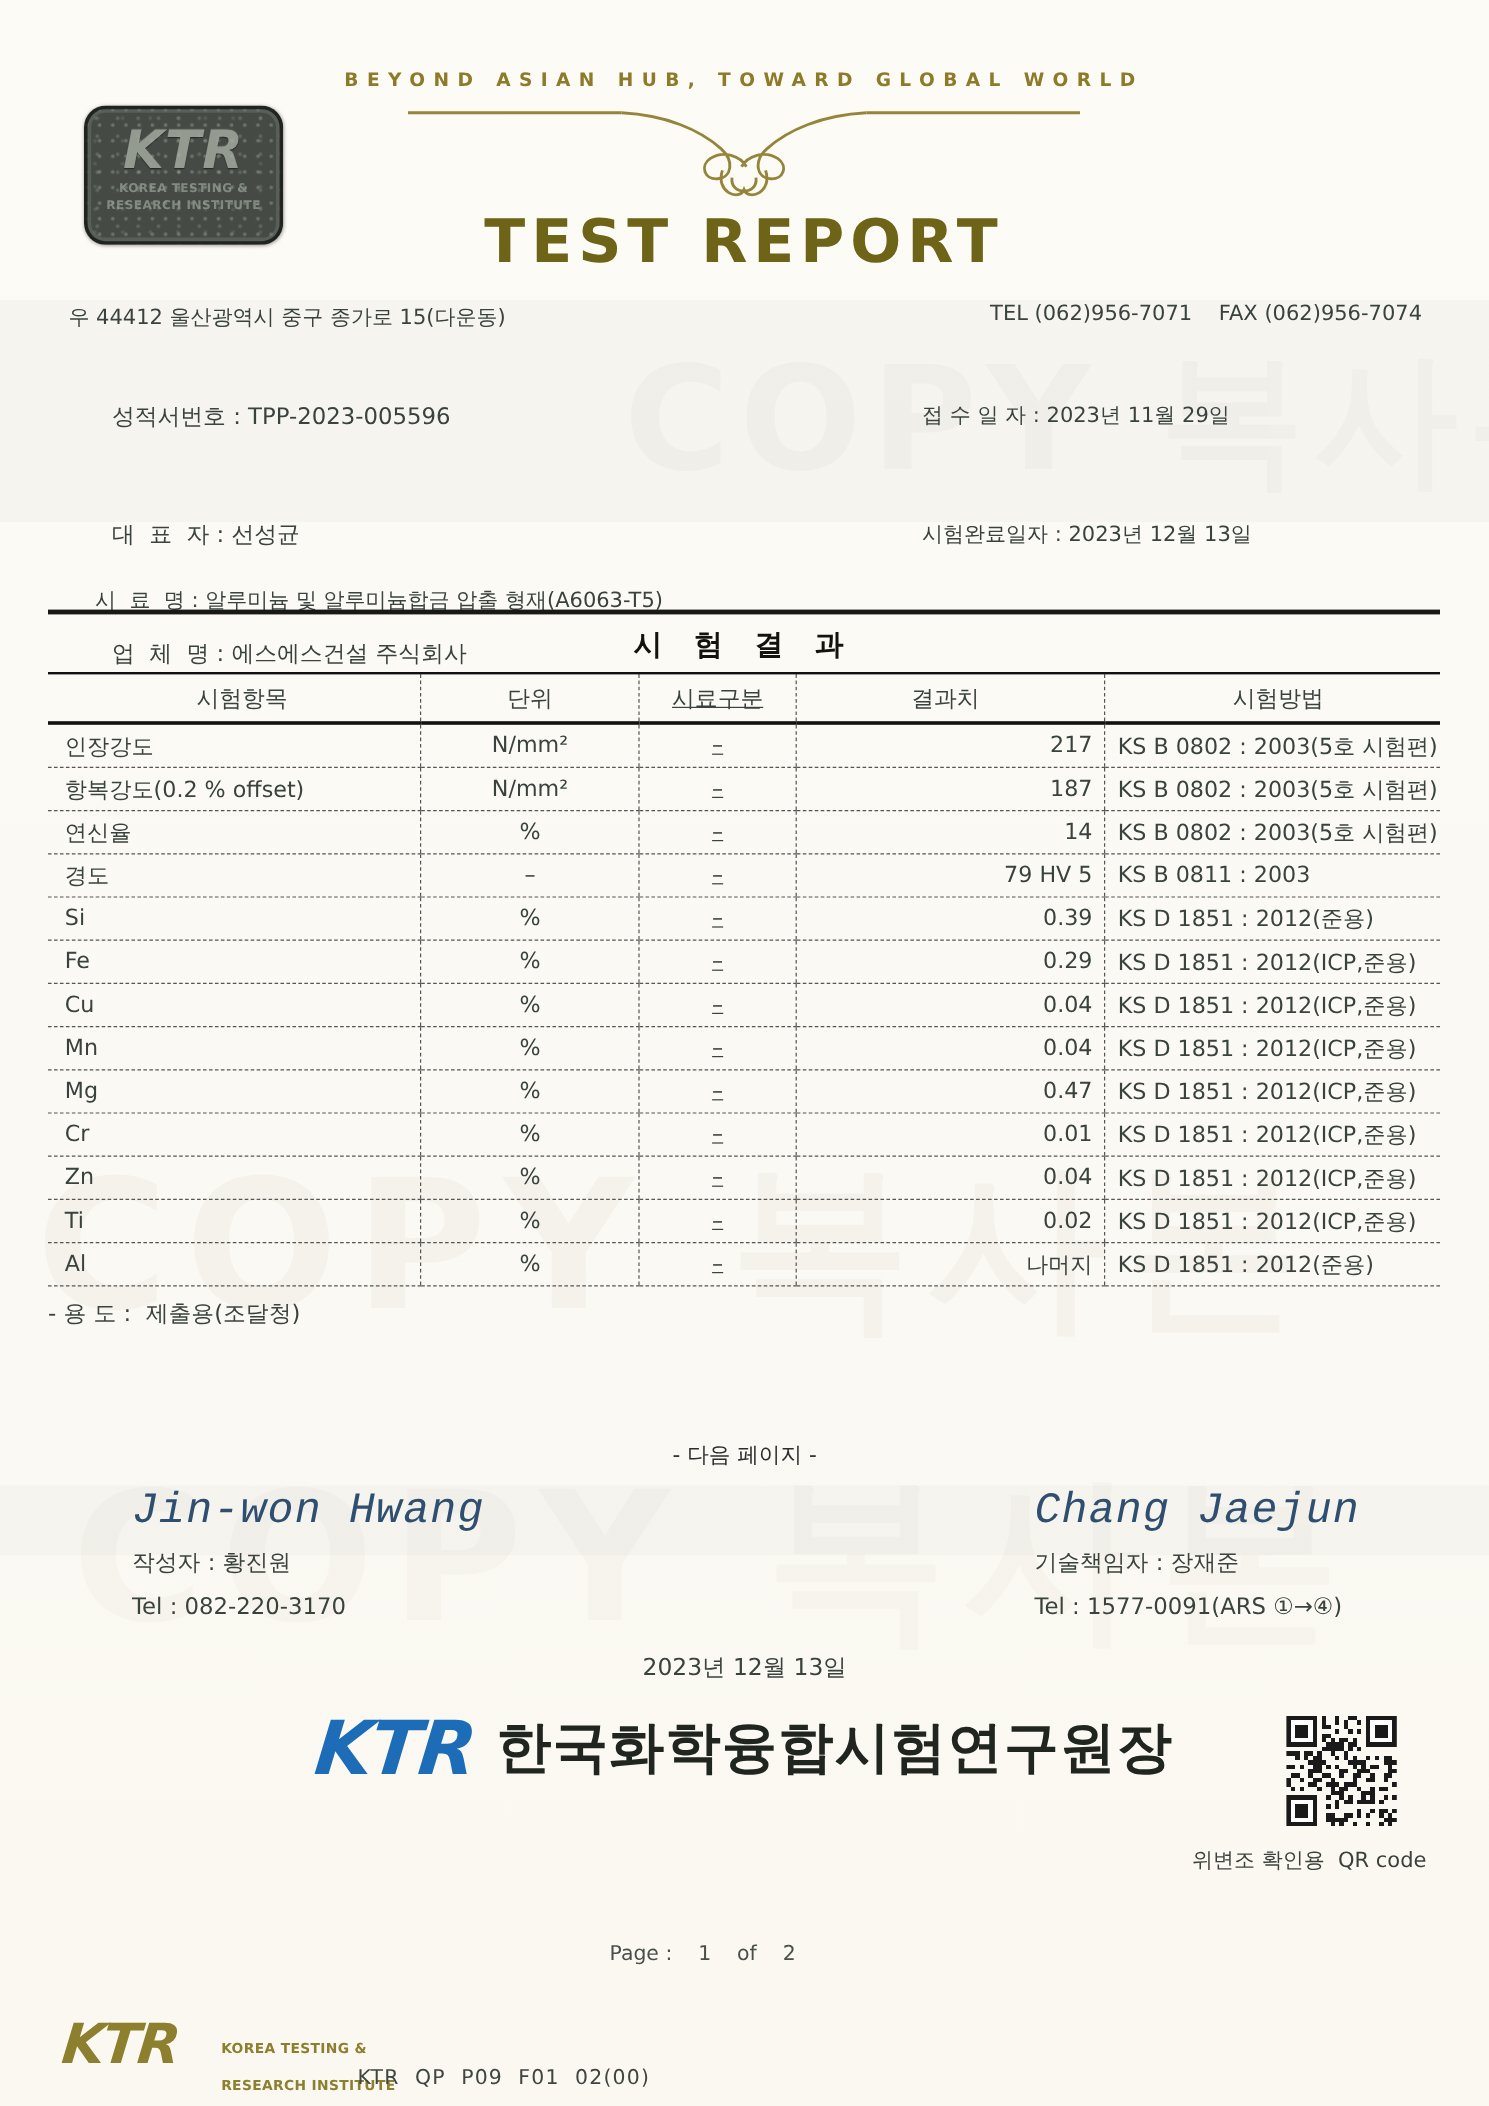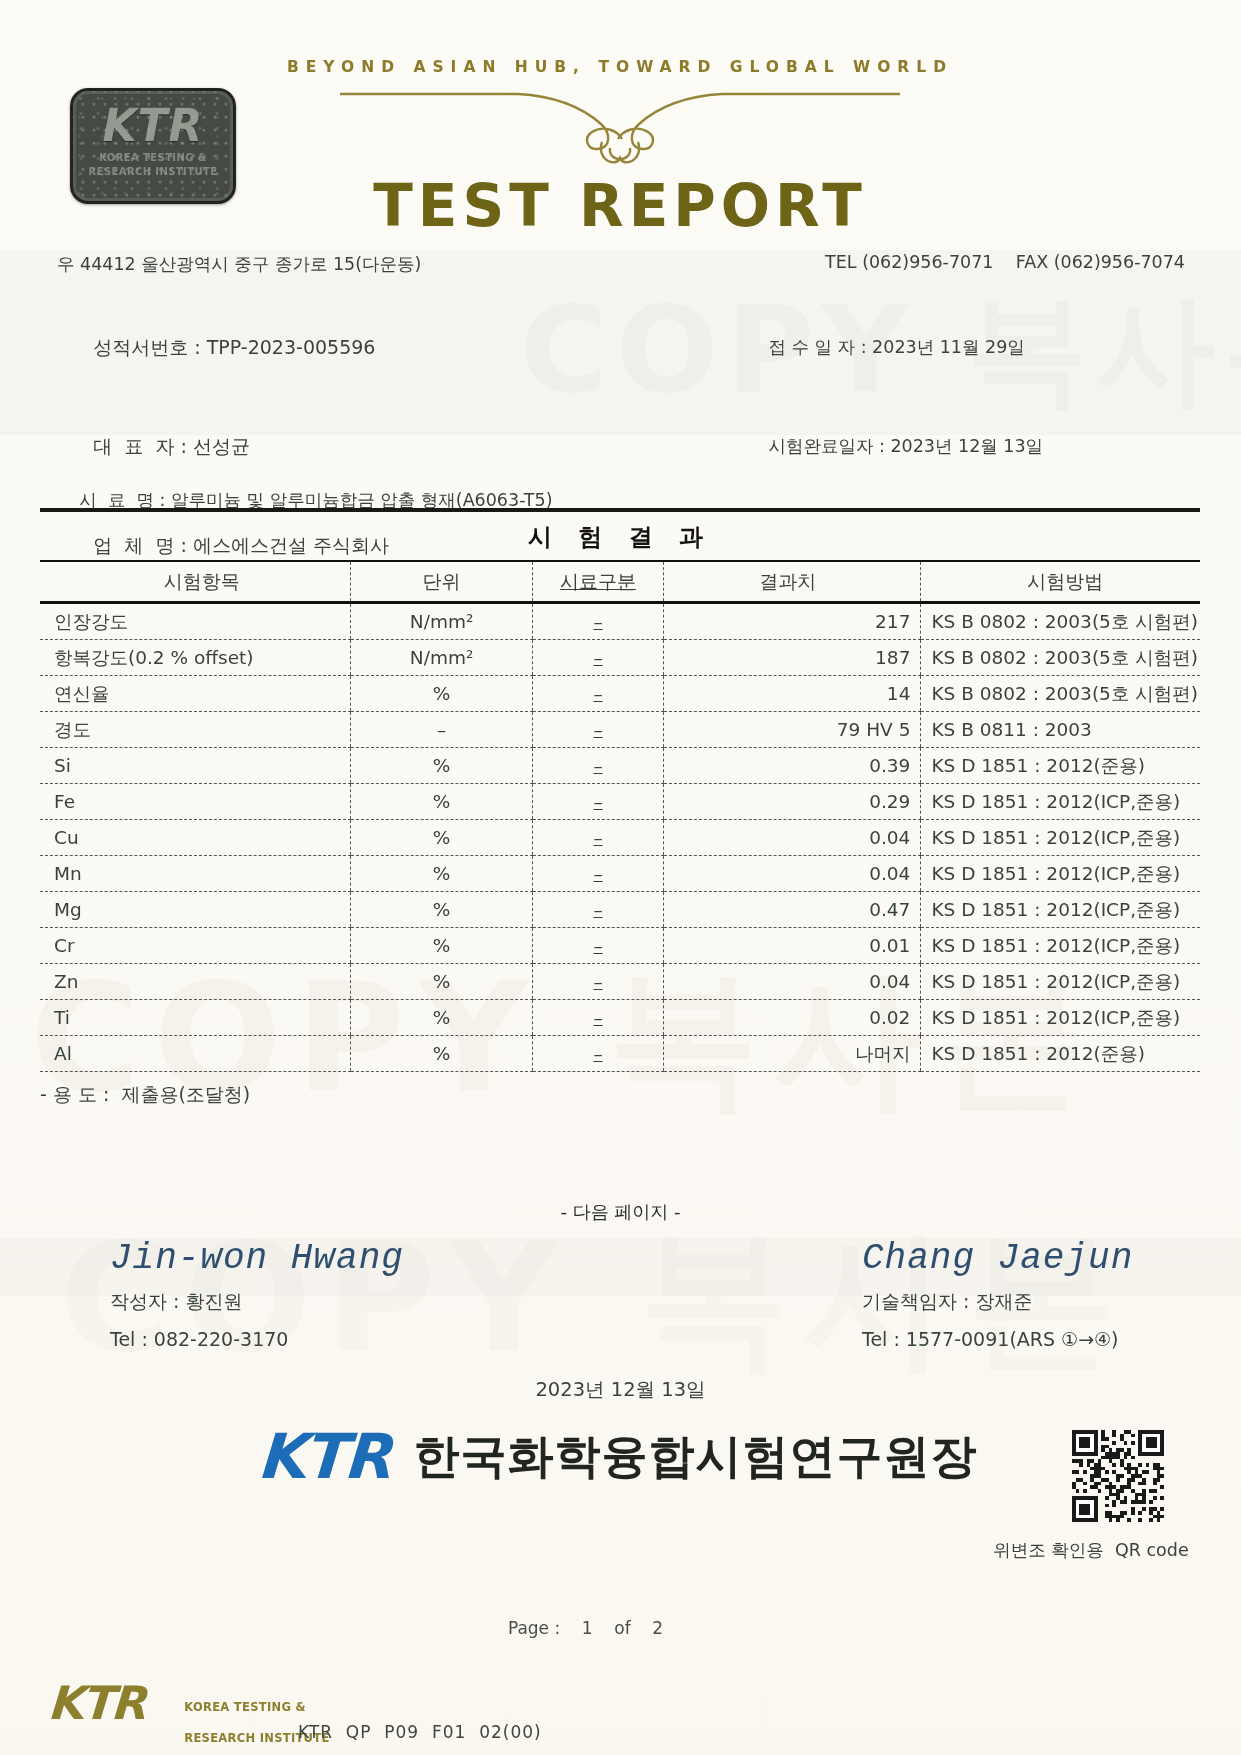--- a/index.html
+++ b/index.html
@@ -31,21 +31,21 @@
   }
   .stamp-ktr{margin-top:12px;font-size:44px;font-weight:bold;font-style:italic;
     color:#a7aea2;opacity:.8;letter-spacing:1px;
     text-shadow:0 1px 1px rgba(0,0,0,.6),0 -1px 1px rgba(255,255,255,.12);}
   .stamp-sub{font-size:10px;font-weight:bold;color:#95a094;opacity:.75;line-height:1.35;letter-spacing:.4px;}
 
   
   .head-center{position:absolute;left:280px;top:58px;width:680px;text-align:center;}
   .tagline{font-size:15.5px;font-weight:bold;letter-spacing:7px;color:#8d7b2a;white-space:nowrap;}
   .flourish{margin-top:10px;}
-  .report-title{margin-top:0;font-size:58px;font-weight:bold;letter-spacing:5px;color:#6d6418;white-space:nowrap;}
+  .report-title{margin-top:0;font-size:50px;font-weight:bold;letter-spacing:5px;color:#6d6418;white-space:nowrap;}
 
   .address{position:absolute;left:57px;top:252px;font-size:17.5px;white-space:pre;}
   .telfax{position:absolute;left:700px;top:252px;width:485px;text-align:right;font-size:17.5px;white-space:pre;}
 
   .info-left{position:absolute;left:57px;top:298px;font-size:19px;line-height:33px;}
   .info-right{position:absolute;left:735px;top:298px;font-size:17.5px;line-height:33px;}
   .info-line{white-space:pre;}
   .info-label{white-space:pre;}
   .sample-line{position:absolute;left:57px;top:468px;font-size:17.5px;white-space:pre;}
 

